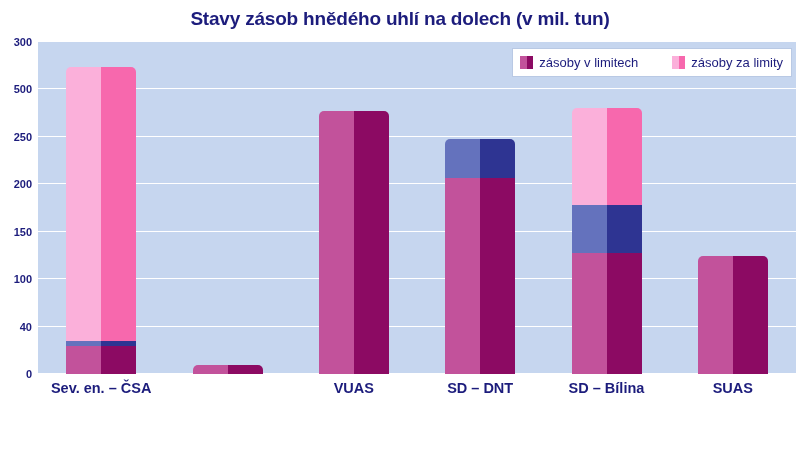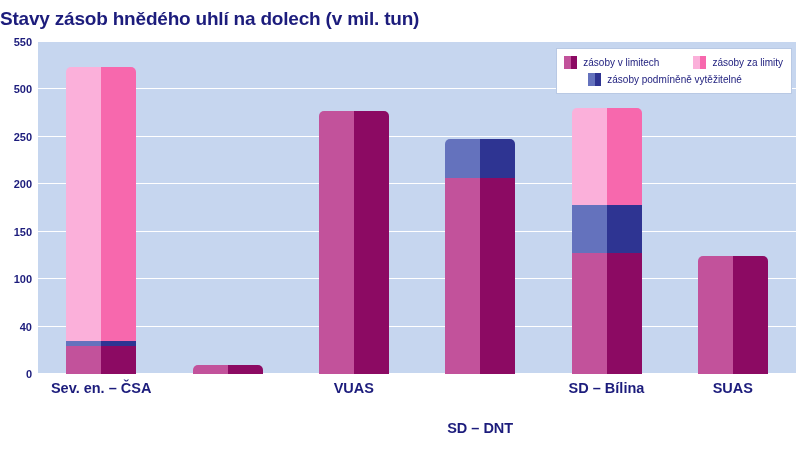--- a/index.html
+++ b/index.html
@@ -18,20 +18,21 @@
     width: 800px;
     height: 449px;
     background: #ffffff;
   }
   
   .chart-title {
     position: absolute;
     top: 8px;
     left: 0;
     width: 800px;
+    text-align: center;
     font-size: 19px;
     font-weight: bold;
     color: #1c1c7c;
     letter-spacing: -0.2px;
   }
   
   .plot-area {
     position: absolute;
     left: 38px;
     top: 42px;
@@ -145,21 +146,21 @@
   .legend-swatch .half-l,
   .legend-swatch .half-r {
     position: absolute;
     top: 0;
     height: 100%;
     width: 50%;
   }
   .legend-swatch .half-l { left: 0; }
   .legend-swatch .half-r { left: 50%; }
   .legend-text {
-    font-size: 10px;
+    font-size: 13px;
     color: #1c1c7c;
     white-space: nowrap;
   }
 </style>
 </head>
 <body>
 
 <div id="chart-root">
 
   <div class="chart-title">Stavy zásob hnědého uhlí na dolech (v mil. tun)</div>
@@ -178,21 +179,21 @@
   </div>
 
   <div class="y-labels" id="y-labels">
       <div class="y-tick" style="top: 332px;">0</div>
       <div class="y-tick" style="top: 284.571px;">40</div>
       <div class="y-tick" style="top: 237.143px;">100</div>
       <div class="y-tick" style="top: 189.714px;">150</div>
       <div class="y-tick" style="top: 142.286px; padding-left: 32px;">200</div>
       <div class="y-tick" style="top: 94.8571px;">250</div>
       <div class="y-tick" style="top: 47.4286px;">500</div>
-      <div class="y-tick" style="top: 0px;">550</div>
+      <div class="y-tick" style="top: 0px;">300</div>
     </div>
 
   <div class="bars-layer" id="bars-layer">
       <div class="bar-group" style="left: 28.1667px; width: 70px;">
         <div class="bar-stack top-round" style="height: 307.337px;">
           <div class="bar-seg" style="bottom: 0px; height: 28.4571px;">
             <span class="half-l" style="background: rgb(194, 82, 155);"></span>
             <span class="half-r" style="background: rgb(140, 10, 99);"></span>
           </div>
           <div class="bar-seg" style="bottom: 28.4571px; height: 4.74286px;">
@@ -255,21 +256,21 @@
             <span class="half-l" style="background: rgb(194, 82, 155);"></span>
             <span class="half-r" style="background: rgb(140, 10, 99);"></span>
           </div>
         </div>
       </div>
     </div>
 
   <div class="x-labels" id="x-labels">
       <div class="x-label" style="left: 0px; width: 126.333px;"><span>Sev. en. – ČSA</span></div>
       <div class="x-label" style="left: 252.667px; width: 126.333px;"><span>VUAS</span></div>
-      <div class="x-label" style="left: 379px; width: 126.333px; margin-top: 40px;"><span>SD – DNT</span></div>
+      <div class="x-label" style="left: 379px; width: 126.333px;"><span>SD – DNT</span></div>
       <div class="x-label" style="left: 505.333px; width: 126.333px;"><span>SD – Bílina</span></div>
       <div class="x-label" style="left: 631.667px; width: 126.333px;"><span>SUAS</span></div>
     </div>
 
   <div class="legend">
     <div class="legend-row">
       <div class="legend-item">
         <span class="legend-swatch">
           <span class="half-l" style="background:#c2529b"></span>
             <span class="half-r" style="background:#8c0a63"></span>
@@ -277,24 +278,15 @@
         <span class="legend-text">zásoby v limitech</span>
       </div>
       <div class="legend-item">
         <span class="legend-swatch">
           <span class="half-l" style="background:#fbb0da"></span>
             <span class="half-r" style="background:#f768ad"></span>
         </span>
         <span class="legend-text">zásoby za limity</span>
       </div>
     </div>
-    <div class="legend-row">
-      <div class="legend-item">
-        <span class="legend-swatch">
-          <span class="half-l" style="background:#6472bd"></span>
-            <span class="half-r" style="background:#2e3492"></span>
-        </span>
-        <span class="legend-text">zásoby podmíněně vytěžitelné</span>
-      </div>
-    </div>
   </div>
 
 </div>
 
 </body></html>

